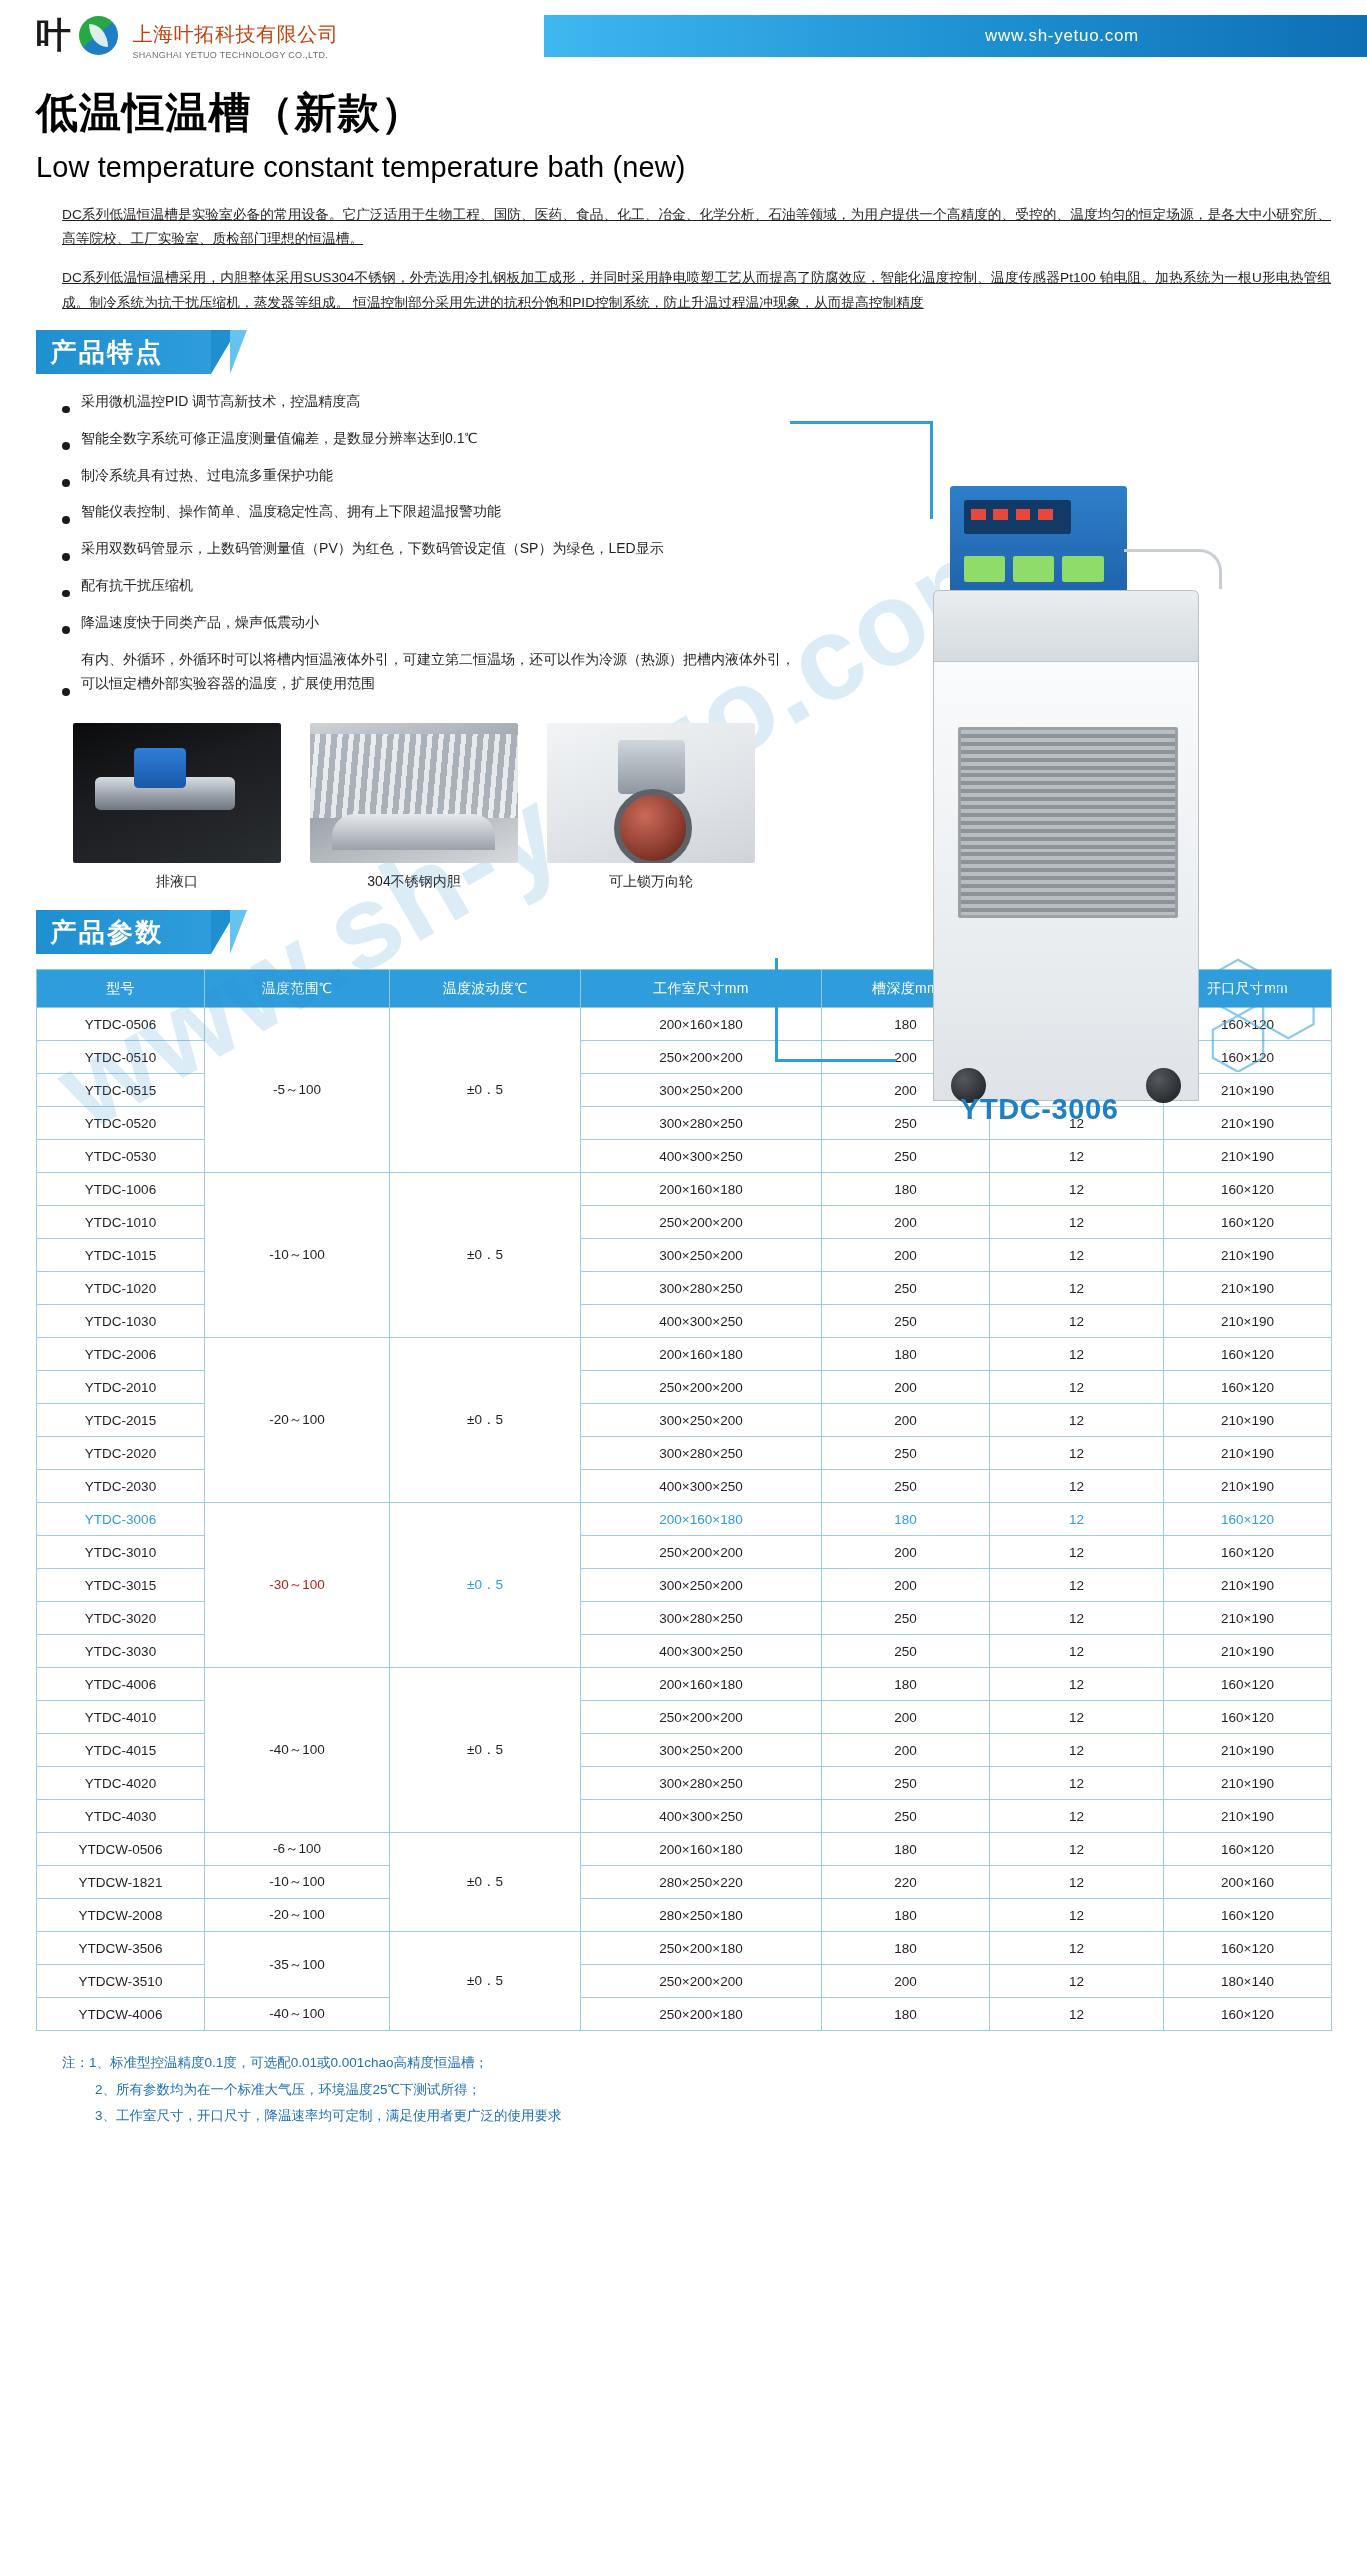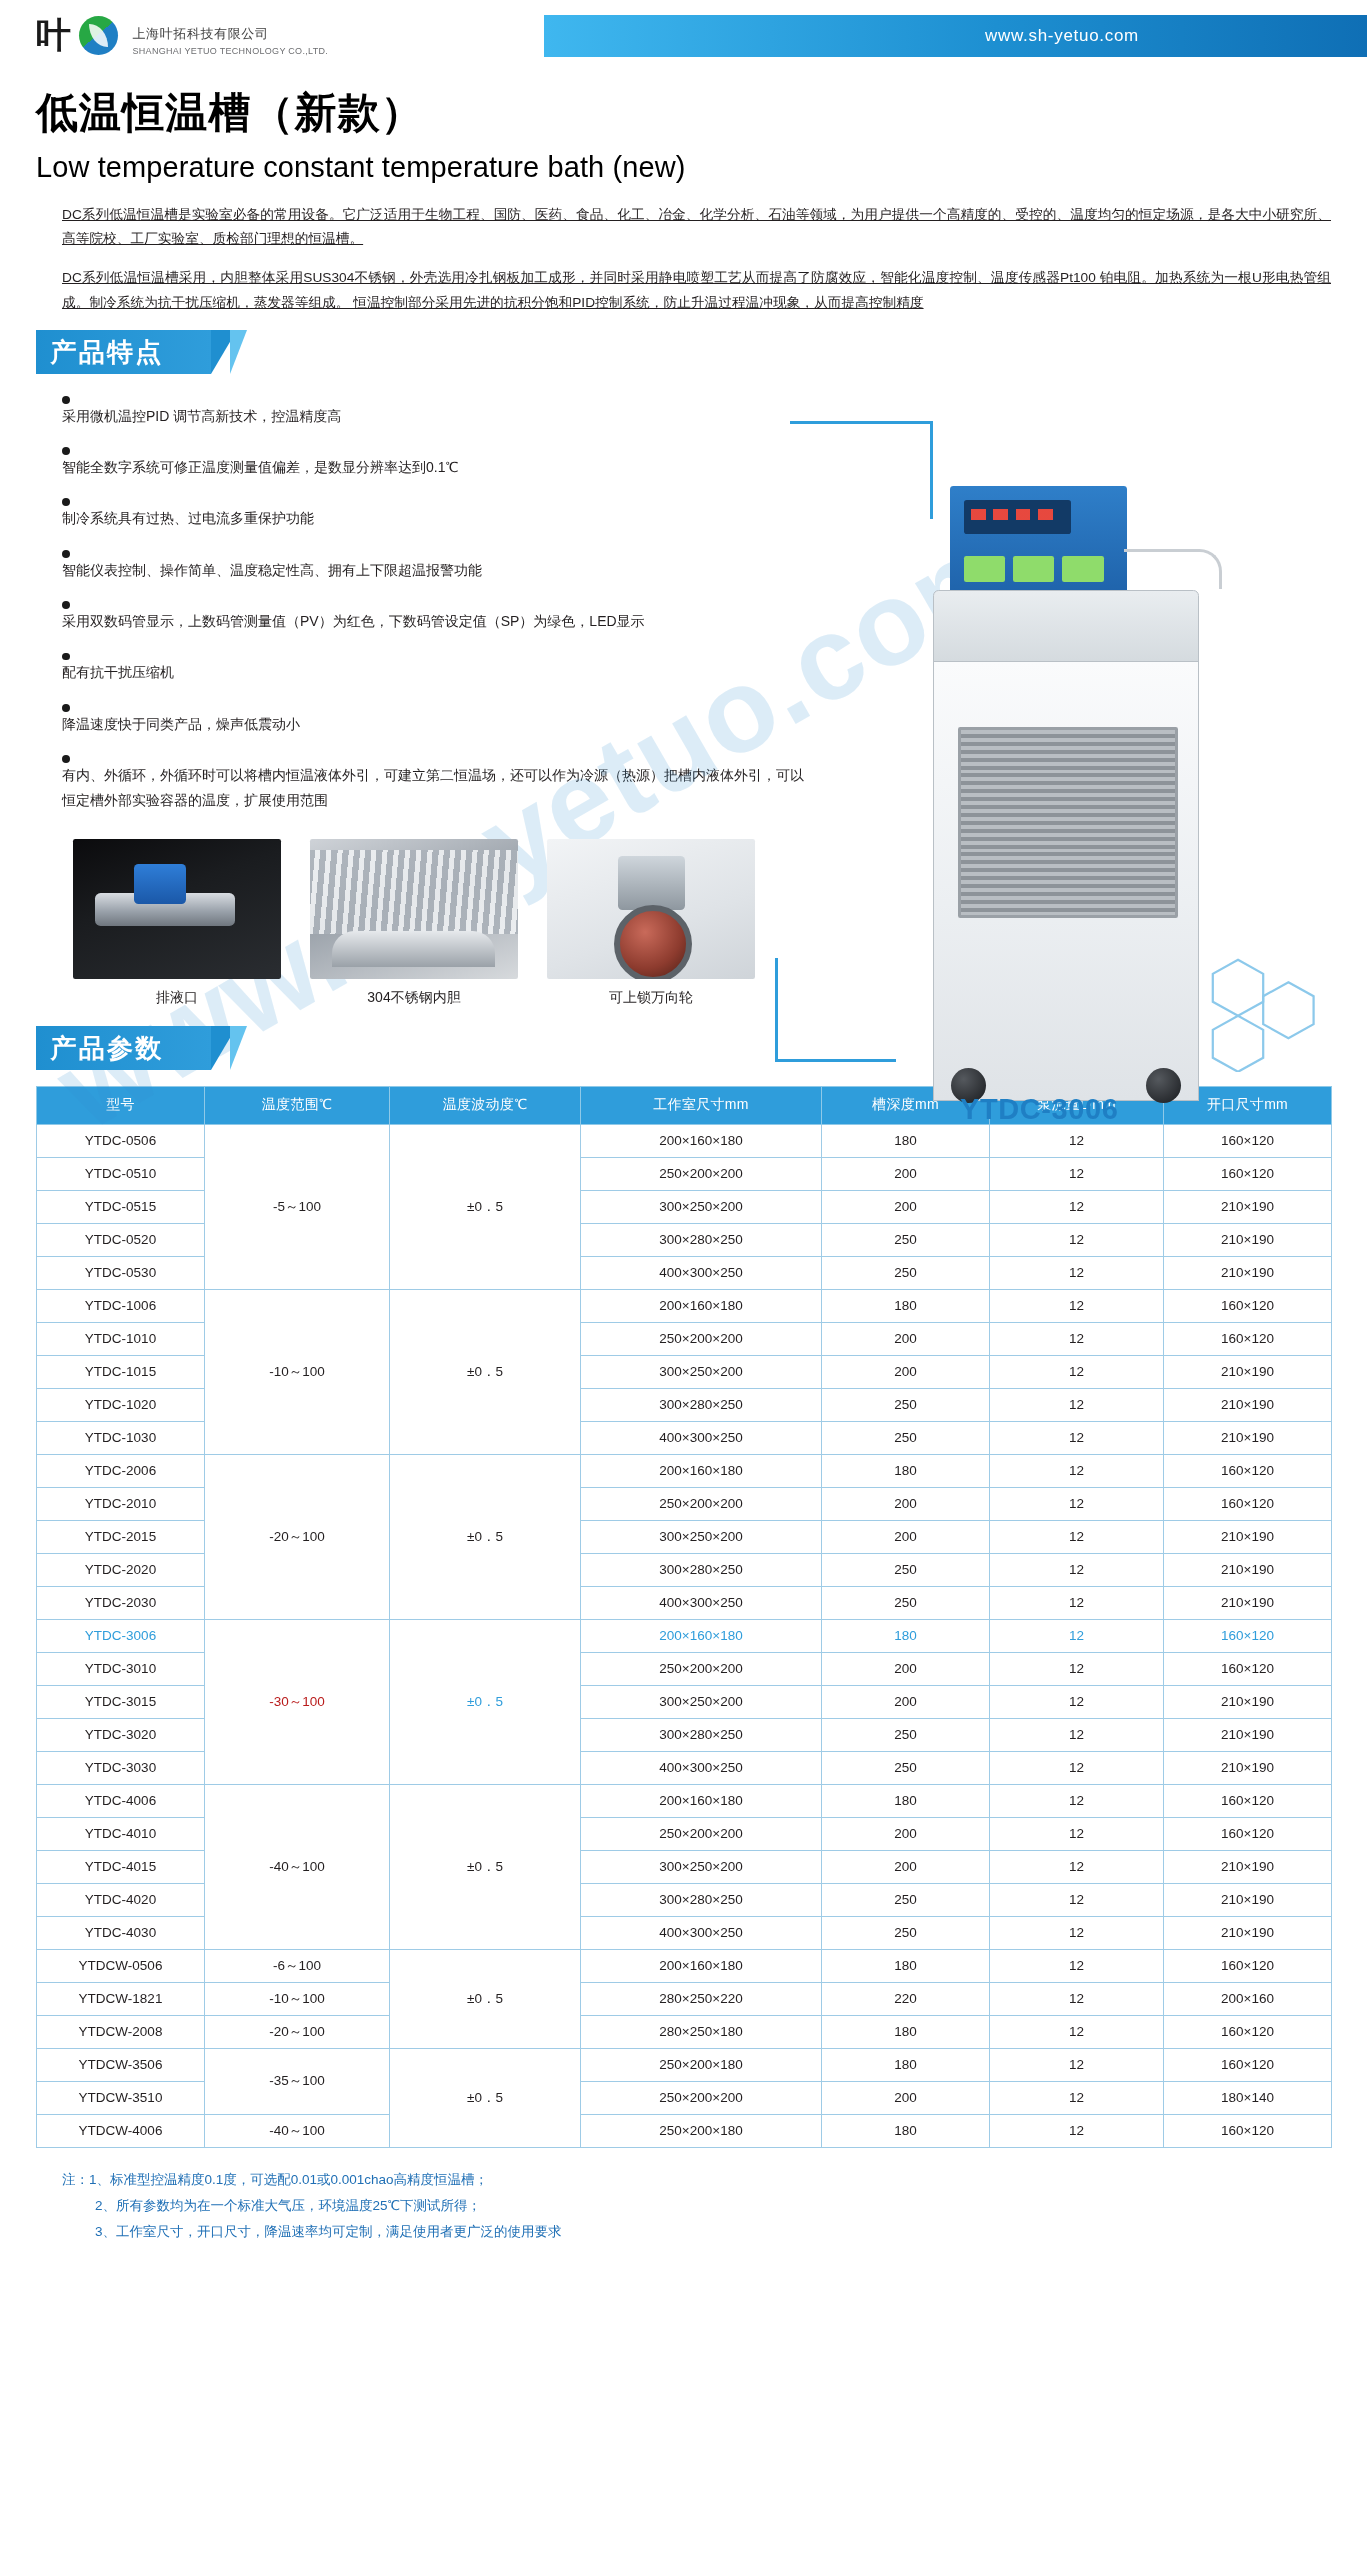--- a/index.html
+++ b/index.html
@@ -61,22 +61,22 @@
     position:absolute;left:10px;top:7.9px;
     width:19px;height:23.6px;
     background:#ffffff;
     border-radius:0 100% 0 100%;
     opacity:.85;
   }
   .company{
     margin-left:14.6px;
   }
   .company .cn{
-    font-size:13px;
-    color:#404040;
+    font-size:20px;
+    color:#c2410c;
     letter-spacing:0.6px;
     line-height:1.15;
     font-weight:normal;
     margin-top:12px;
   }
   .company .en{
     font-size:9px;
     color:#6d6e71;
     letter-spacing:0.3px;
     margin-top:3.4px;
@@ -155,23 +155,22 @@
     line-height:44px;
   }
 
   
   .features{
     margin:14.6px 0 0 62px;
     width:746px;
   }
   .feature{
     display:flex;
-    align-items:flex-start;
+    align-items:flex-end;
     margin-bottom:12.3px;
-    flex-direction:column;
   }
   .bullet{
     width:7.9px;height:7.9px;border-radius:50%;
     background:#1a1a1a;
     margin:6.7px 11.2px 0 0;
     flex:0 0 auto;
   }
   .feature-txt{
     font-size:14px;
     line-height:1.75;

